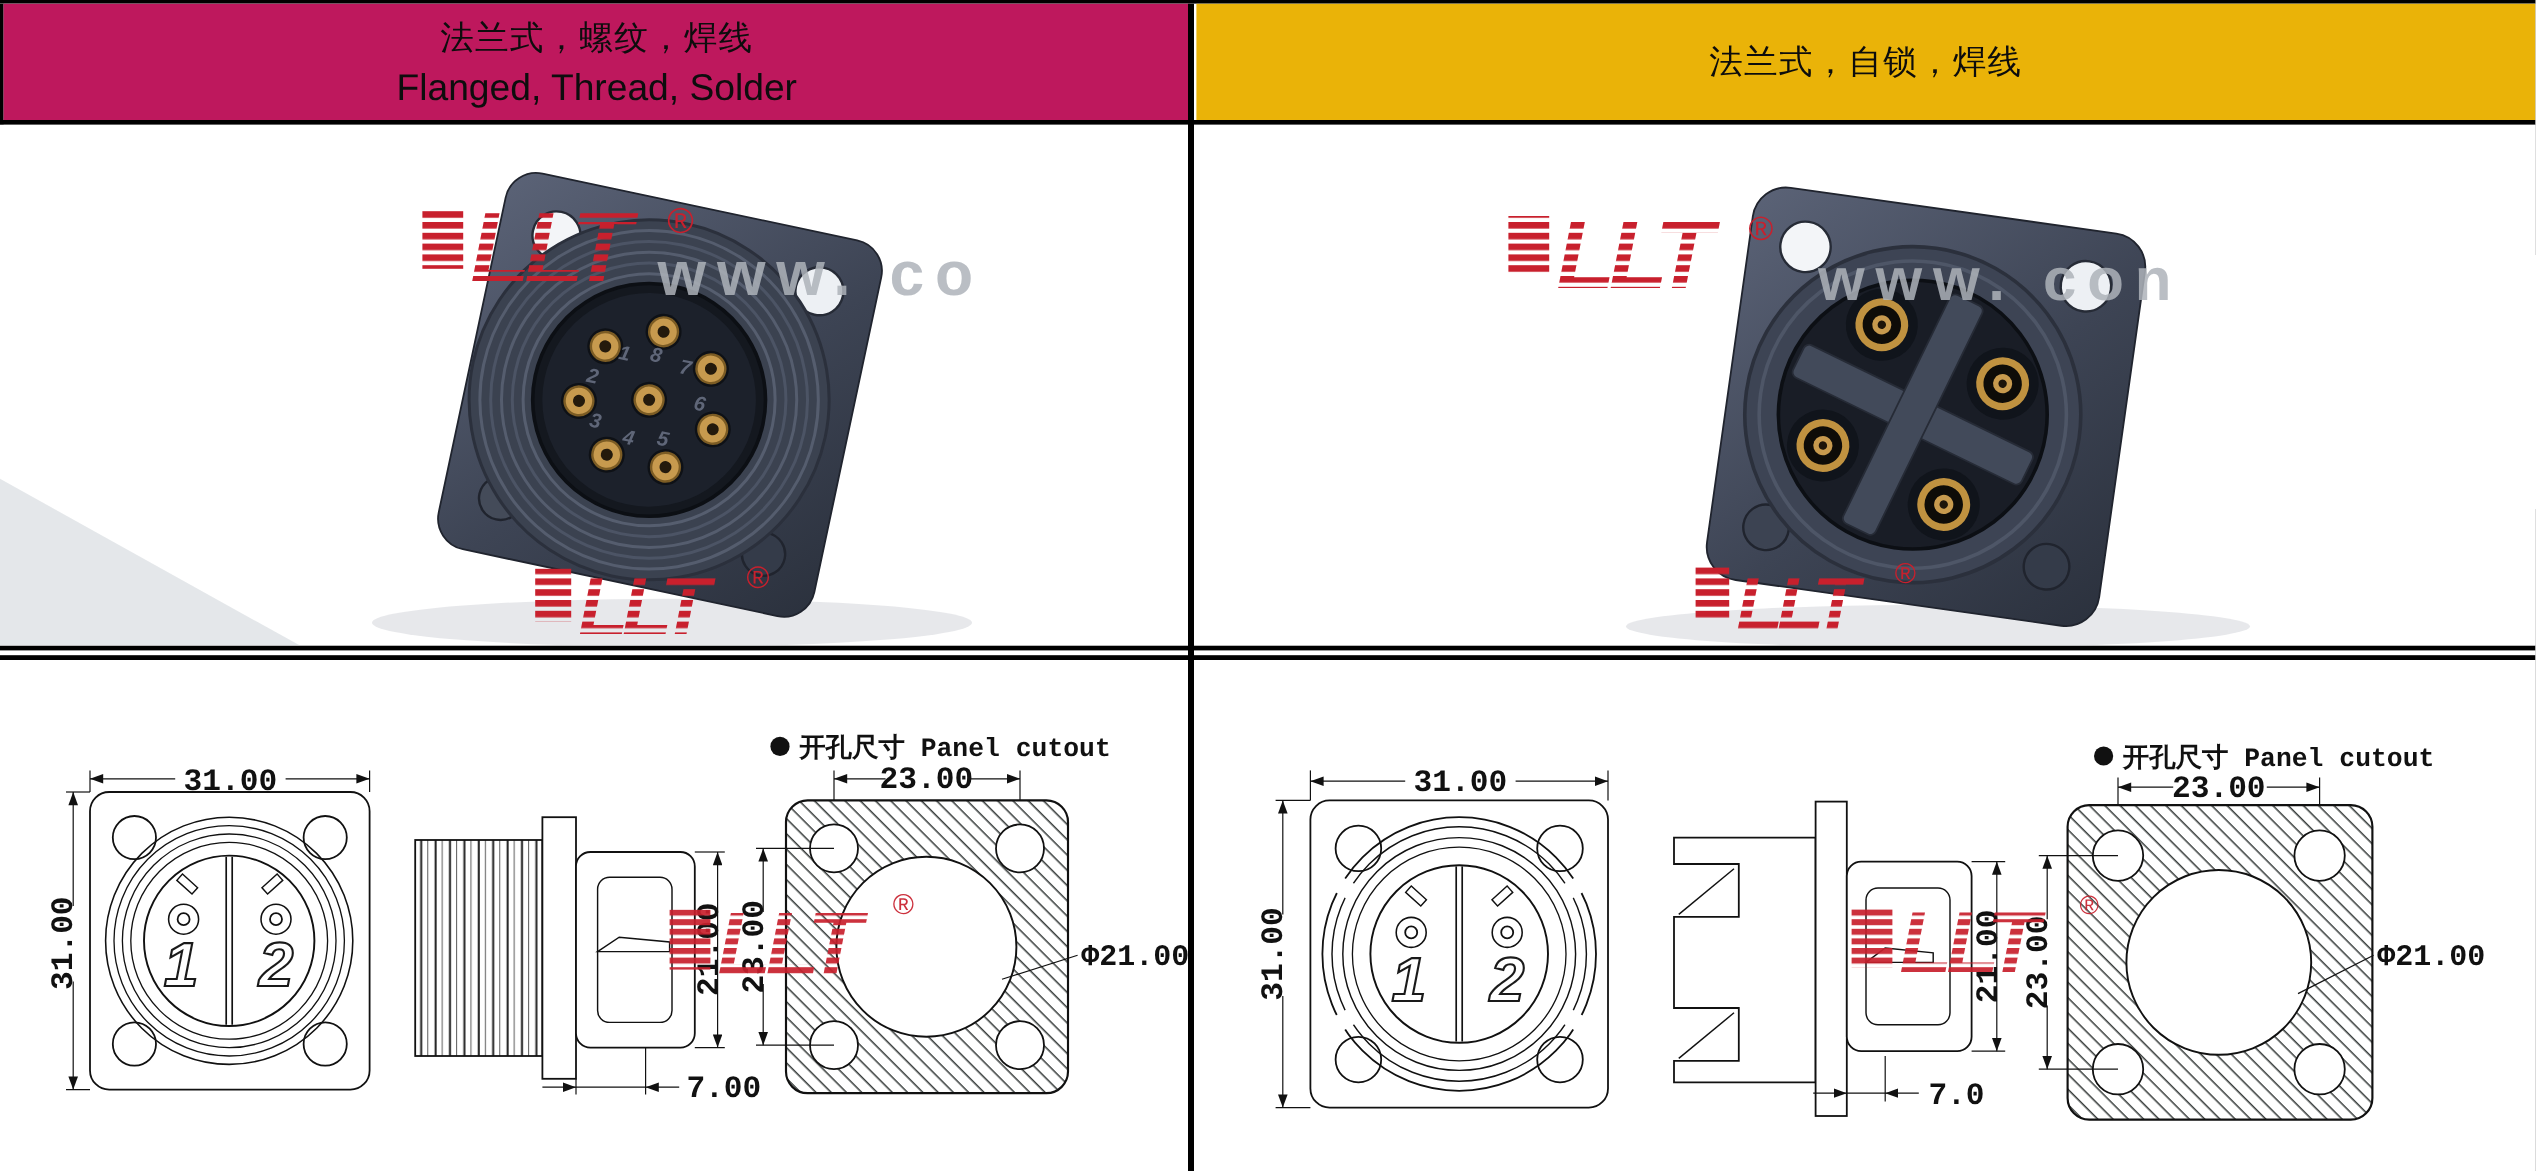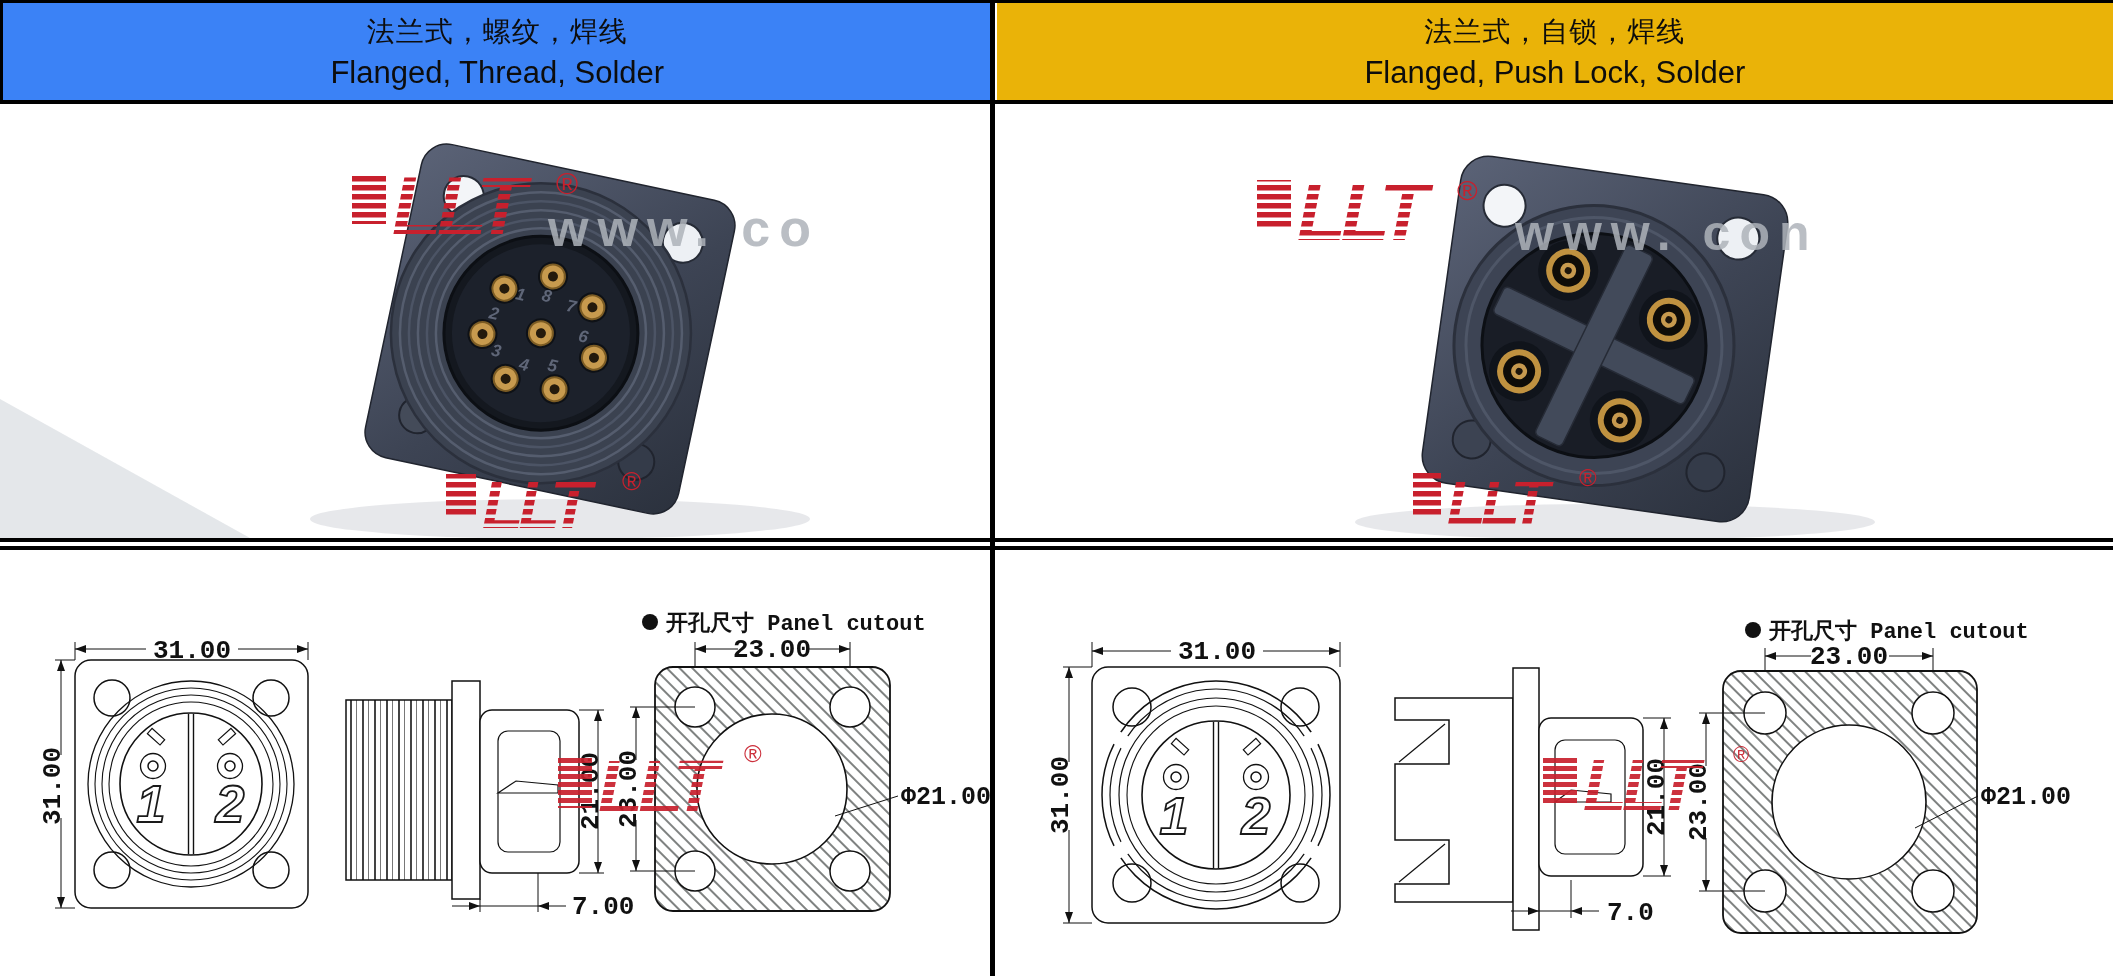--- a/index.html
+++ b/index.html
@@ -35,27 +35,26 @@
   .molddigit { font-family:"Liberation Sans", sans-serif; font-style:italic; font-weight:700; font-size:17px;
                fill:#6b7386; opacity:.85; }
 </style>
 </head>
 <body>
 
 <div class="sheet">
   <div class="vdivider"></div>
 
   <div class="row header-row">
-    <div class="cell-l header-cell" style="background: #3b82f6;">
+    <div class="cell-l header-cell" style="background: #be185d;">
       <div class="h-zh">法兰式，螺纹，焊线</div>
       <div class="h-en">Flanged, Thread, Solder</div>
     </div>
     <div class="cell-r header-cell" style="background: #eab308;">
       <div class="h-zh">法兰式，自锁，焊线</div>
-      <div class="h-en">Flanged, Push Lock, Solder</div>
     </div>
   </div>
 
   <div class="row photo-row">
 
     <div class="cell-l">
       <svg width="990" height="434" viewBox="0 0 990 434">
         <defs>
           <linearGradient id="LbodyGrad" x1="0" y1="0" x2="1" y2="1">
             <stop offset="0" stop-color="#5b6377"></stop>

